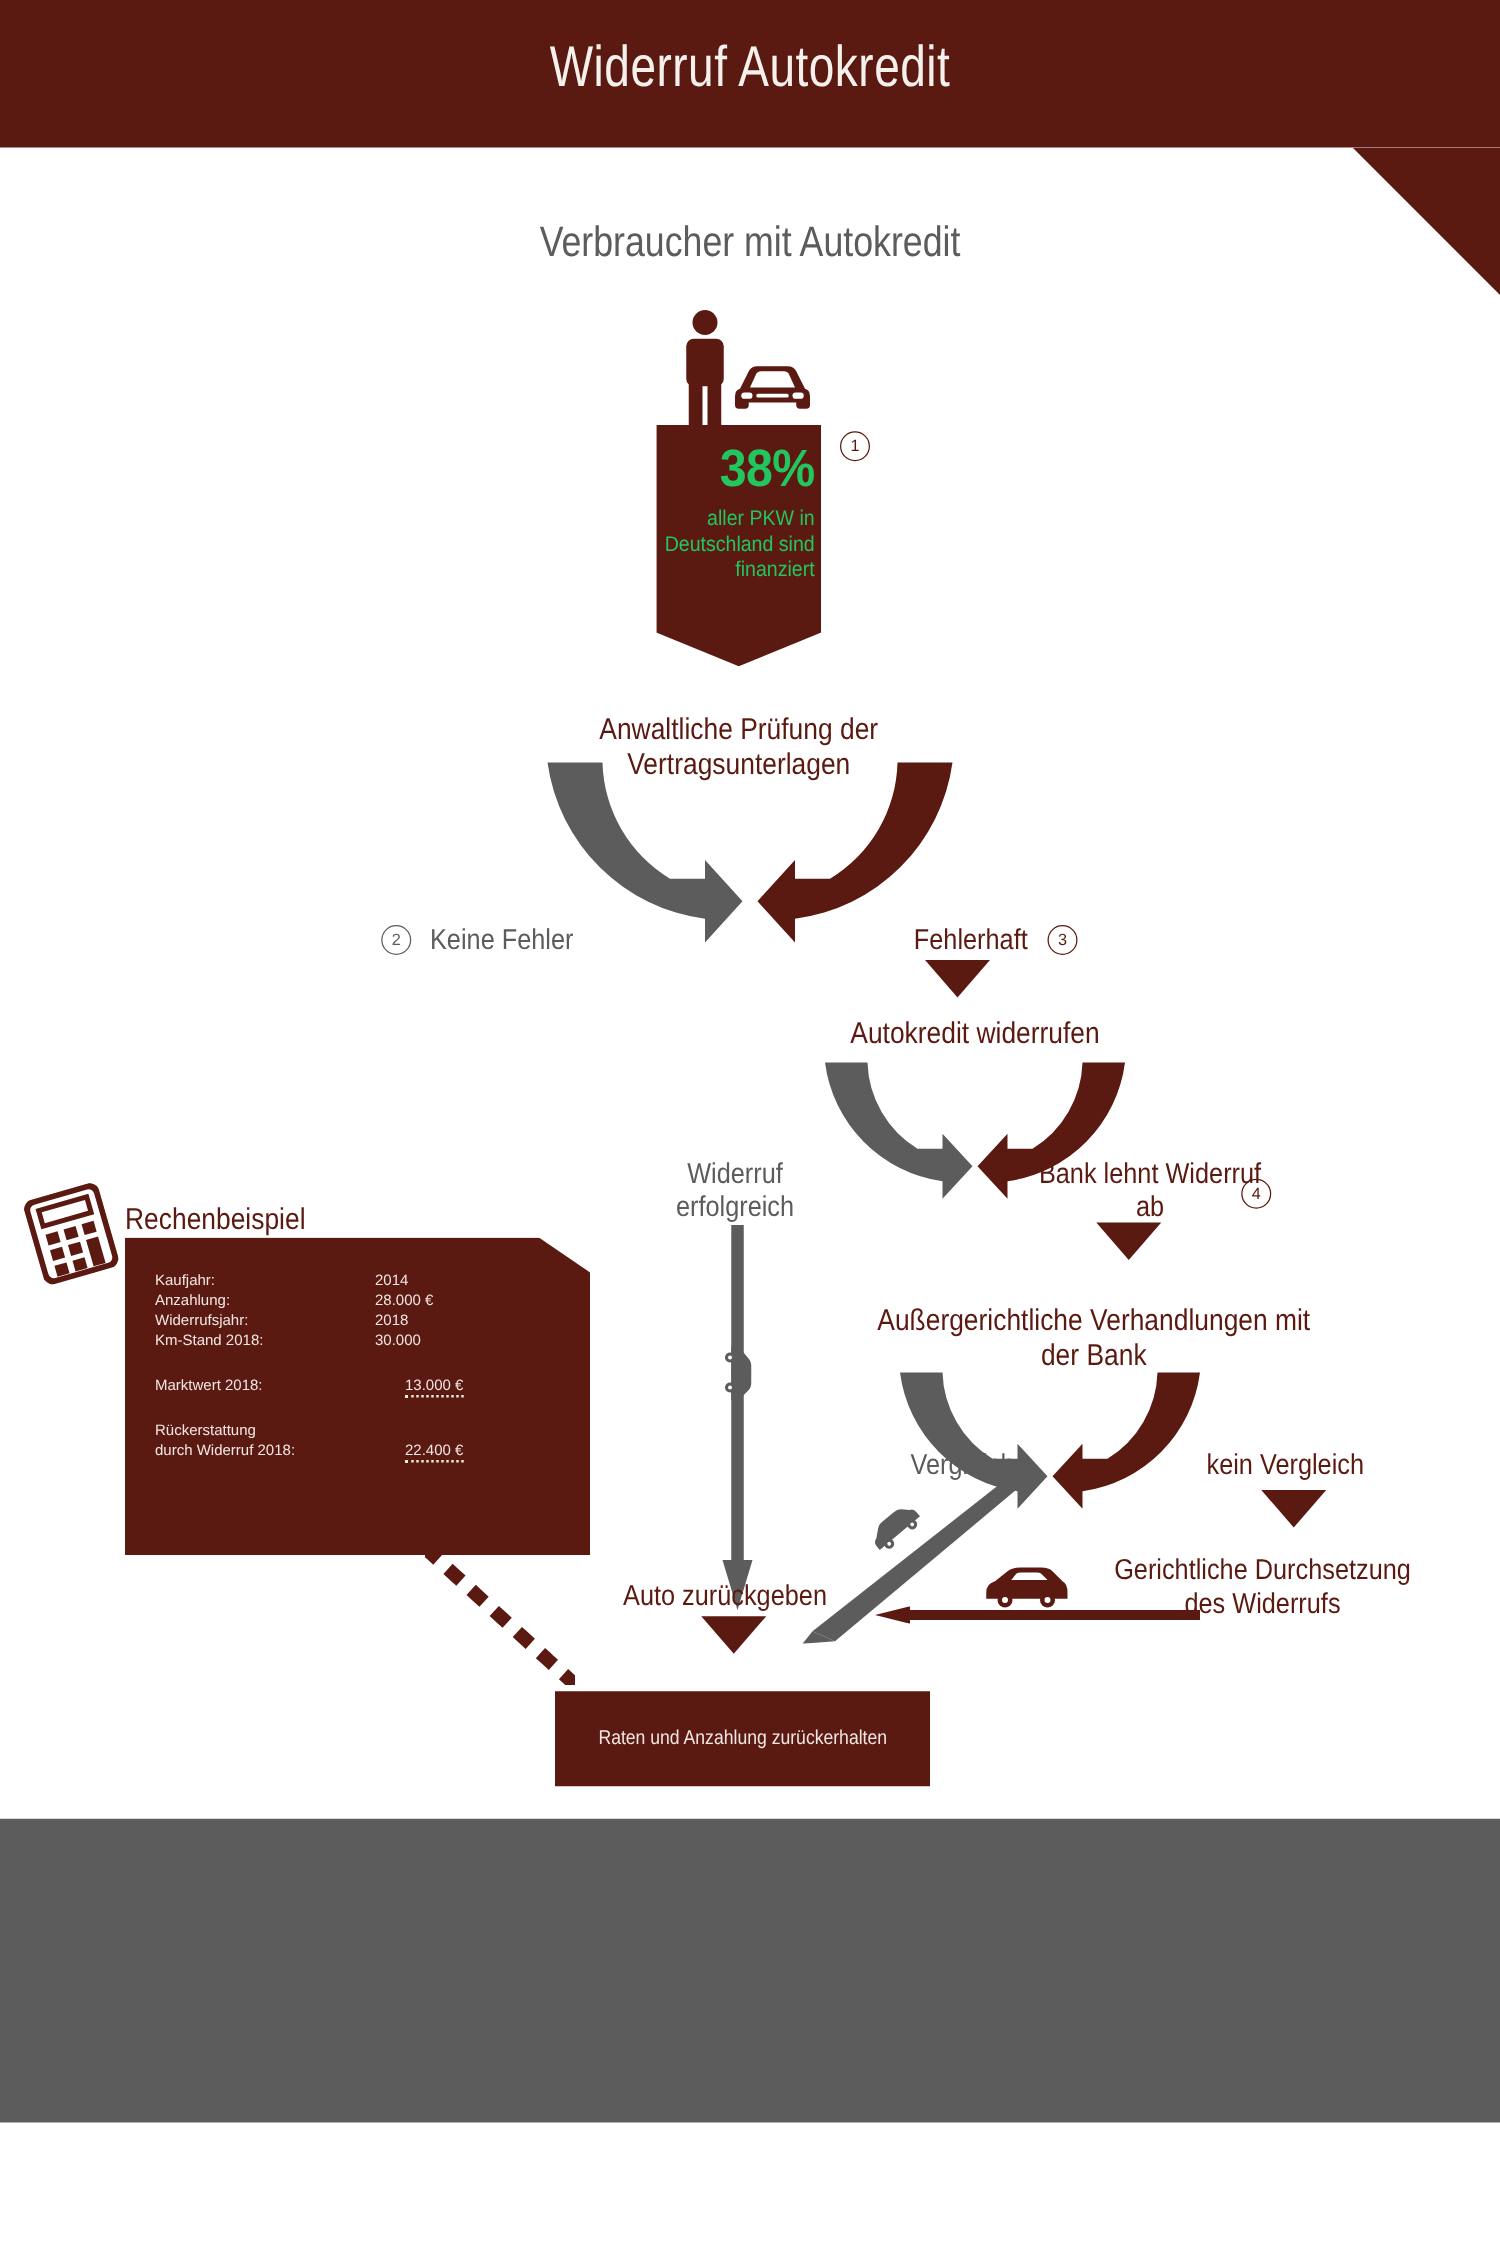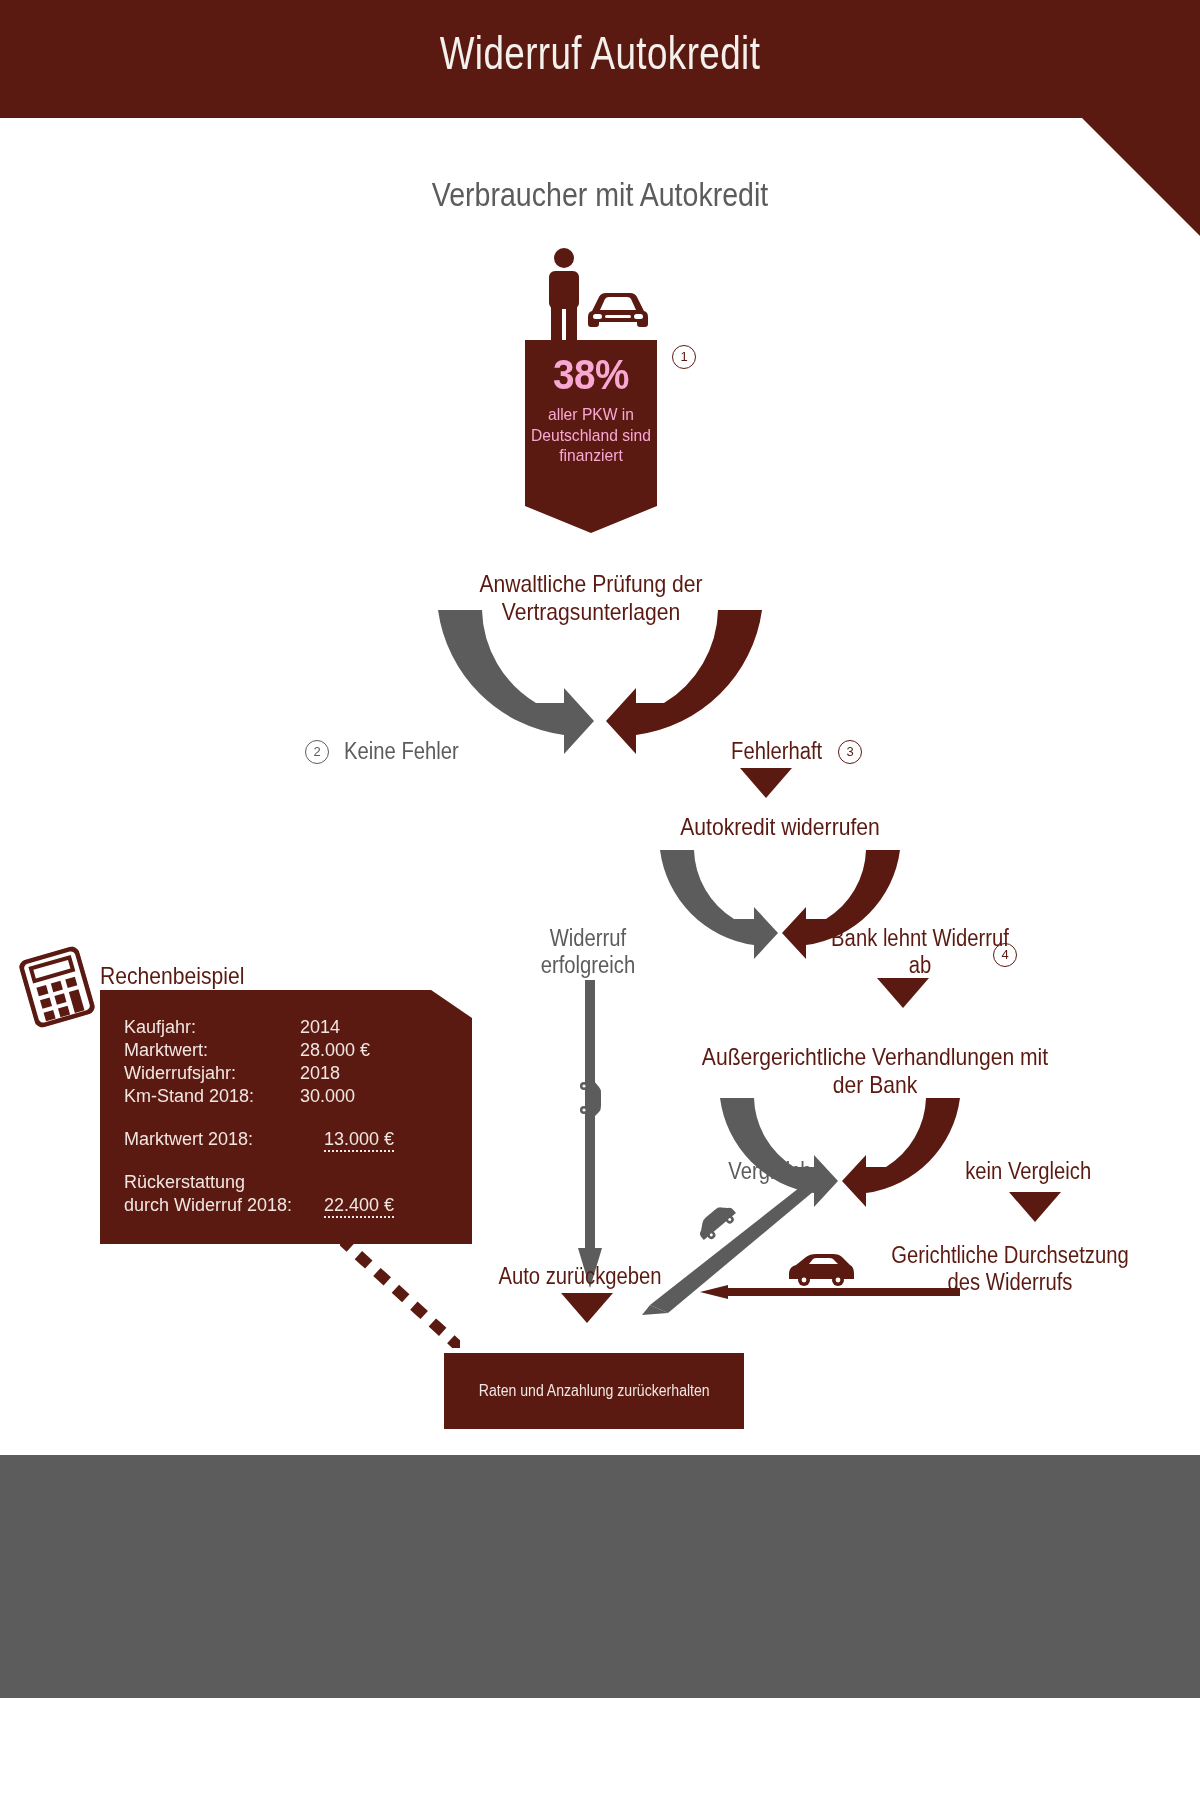--- a/index.html
+++ b/index.html
@@ -76,22 +76,22 @@
     width: 64px; height: 42px;
   }
 
   
   #banner-38 {
     position: absolute;
     left: 525px; top: 340px;
     width: 132px; height: 193px;
     background: #5b1a11;
     clip-path: polygon(0 0, 100% 0, 100% 86%, 50% 100%, 0 86%);
-    color: #f9a8d4;
-    text-align: center;
+    color: #22c55e;
+    text-align: right;
     padding-top: 14px;
   }
   #banner-38 .pct {
     font-size: 42px;
     font-weight: 700;
     line-height: 1;
     letter-spacing: -0.5px;
     transform: scaleX(0.92);
     display: block;
   }
@@ -218,21 +218,21 @@
     position: absolute;
     left: 100px; top: 990px;
     width: 372px; height: 254px;
     background: #5b1a11;
     clip-path: polygon(0 0, 89% 0, 100% 11%, 100% 100%, 0 100%);
     color: #f1e6e2;
   }
   #calc-box table {
     margin: 26px 0 0 24px;
     border-collapse: collapse;
-    font-size: 18px;
+    font-size: 12px;
   }
   #calc-box td { padding: 1px 0; white-space: nowrap; }
   #calc-box td.k { width: 176px; }
   #calc-box tr.spacer td { height: 20px; }
   .dotted-val {
     border-bottom: 2.5px dotted #f1e6e2;
     padding-bottom: 1px;
     margin-left: 24px;
   }
 
@@ -393,21 +393,21 @@
   <div id="rechenbeispiel-title">Rechenbeispiel</div>
 
   <div id="calc-box">
     <table>
       <tbody>
           <tr>
         <td class="k">Kaufjahr:</td>
         <td>2014</td>
       </tr>
       <tr>
-        <td class="k">Marktwert:</td>
+        <td class="k">Anzahlung:</td>
         <td>28.000 €</td>
       </tr>
       <tr>
         <td class="k">Widerrufsjahr:</td>
         <td>2018</td>
       </tr>
       <tr>
         <td class="k">Km-Stand 2018:</td>
         <td>30.000</td>
       </tr>

